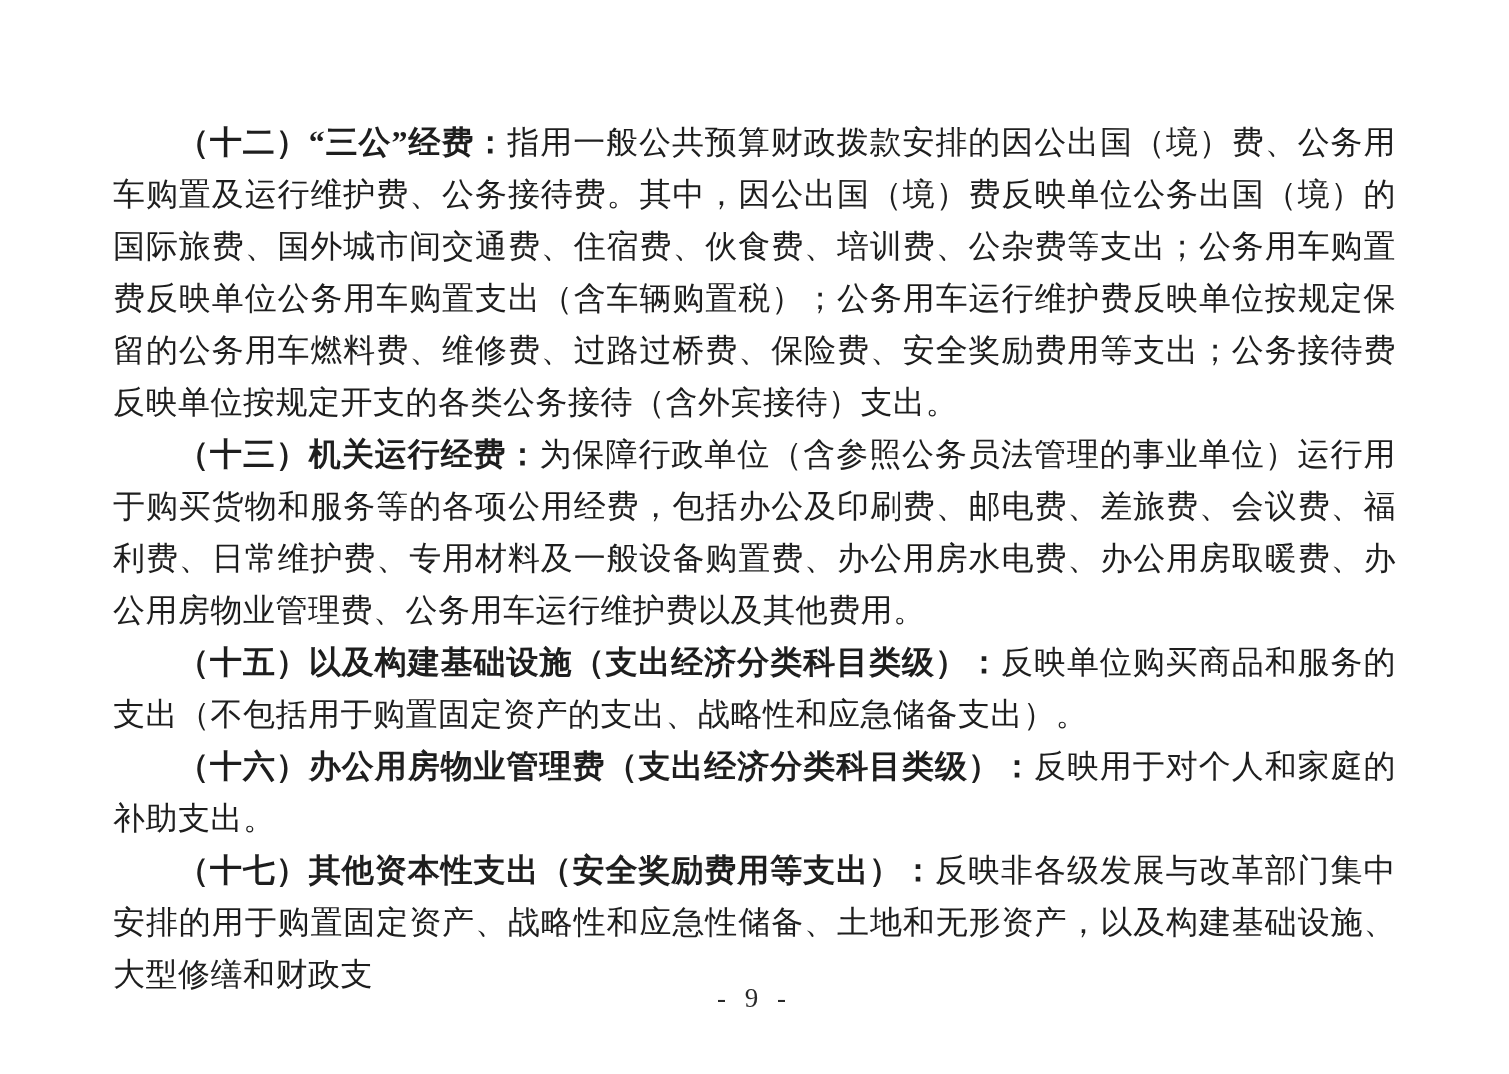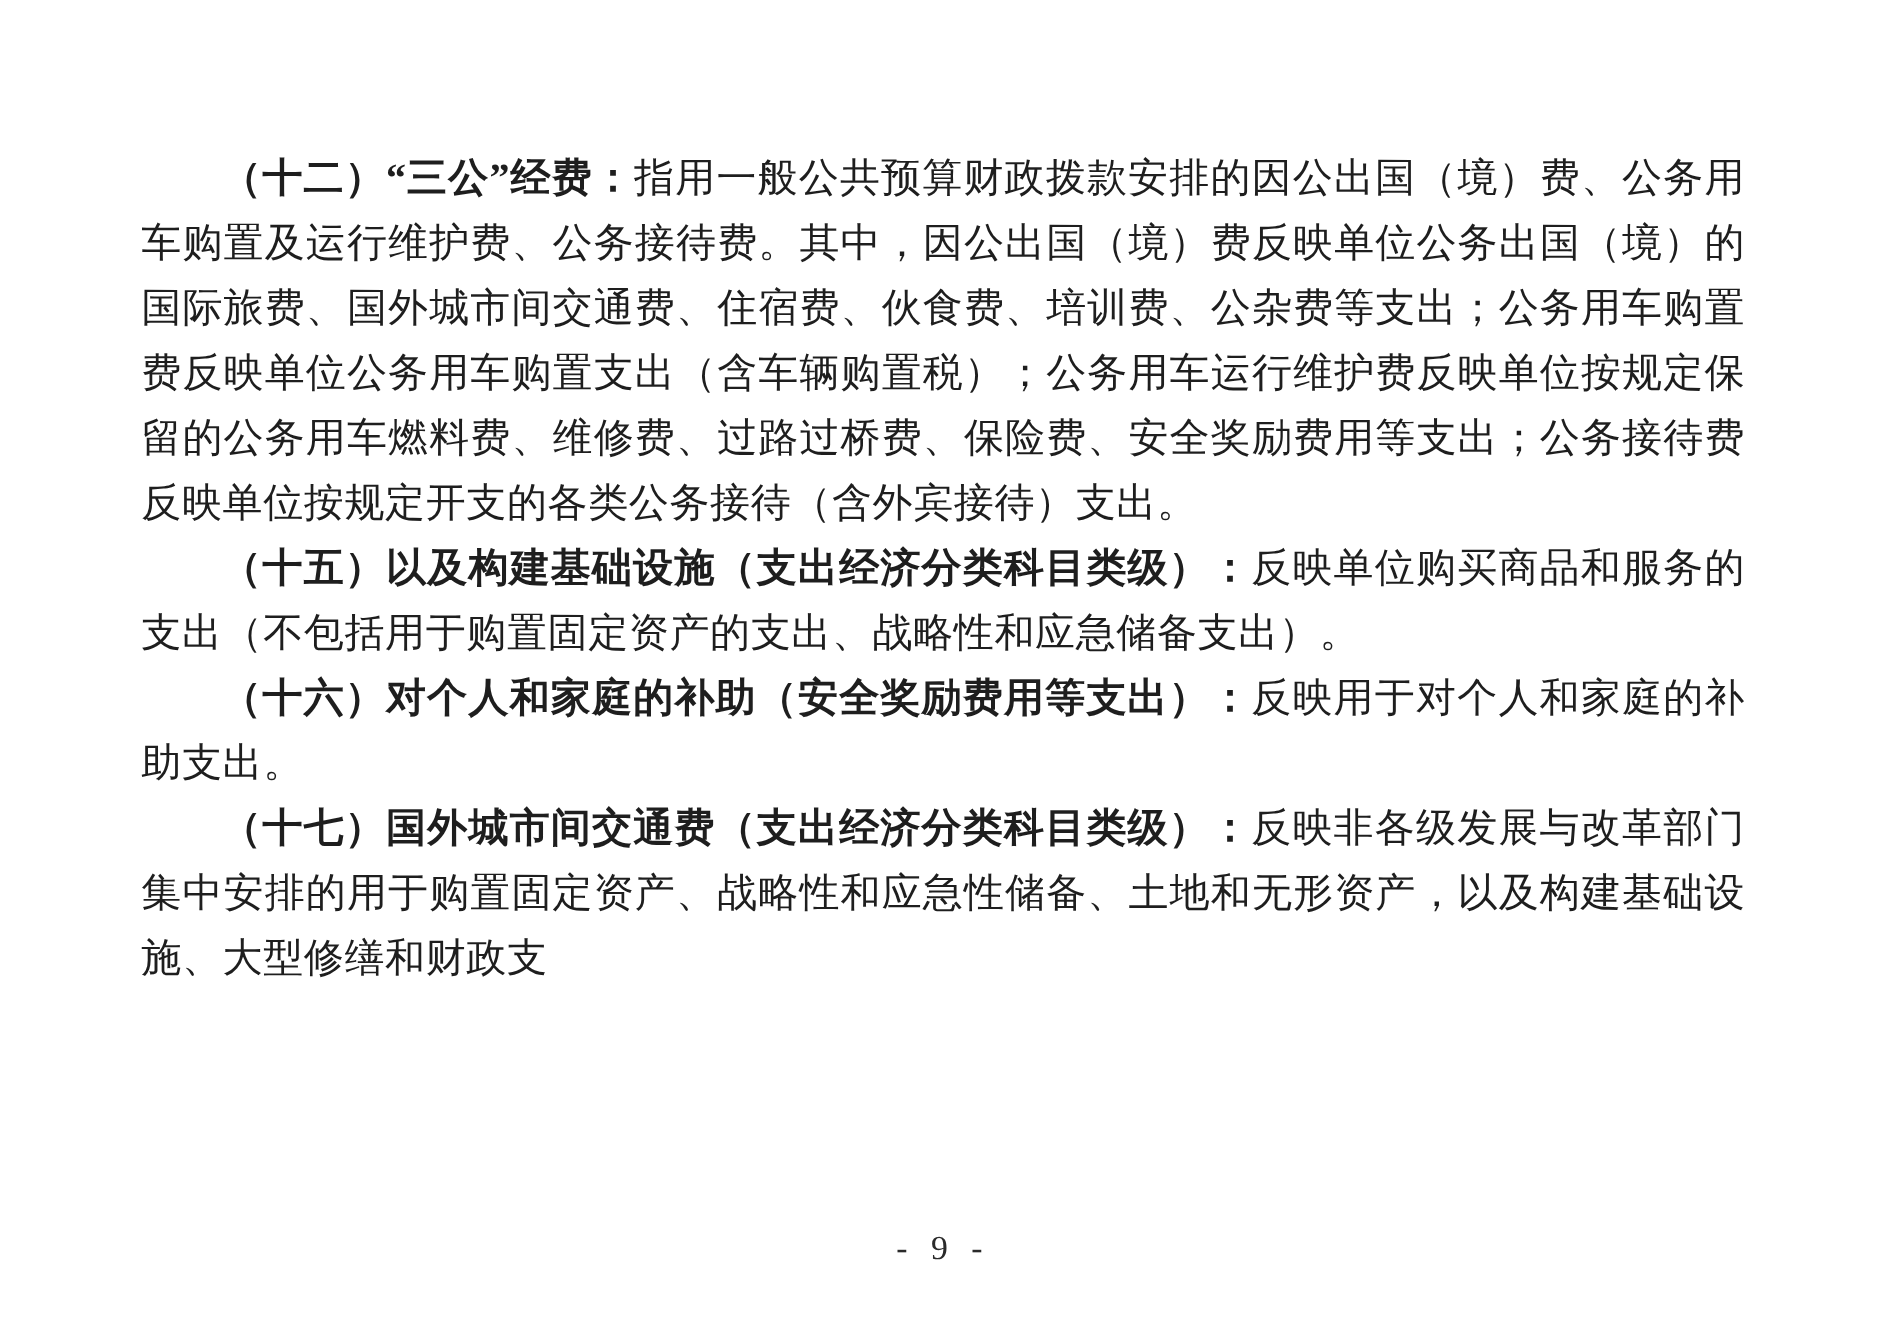--- a/index.html
+++ b/index.html
@@ -51,26 +51,27 @@
   }
 </style>
 </head>
 <body>
 
 <div class="page">
   <div class="content">
 
     <p class="para"><span class="head">（十二）“三公”经费：</span><span>指用一般公共预算财政拨款安排的因公出国（境）费、公务用车购置及运行维护费、公务接待费。其中，因公出国（境）费反映单位公务出国（境）的国际旅费、国外城市间交通费、住宿费、伙食费、培训费、公杂费等支出；公务用车购置费反映单位公务用车购置支出（含车辆购置税）；公务用车运行维护费反映单位按规定保留的公务用车燃料费、维修费、过路过桥费、保险费、安全奖励费用等支出；公务接待费反映单位按规定开支的各类公务接待（含外宾接待）支出。</span></p>
 
+    <p class="para"><span class="head">（十三）机关运行经费：</span><span>为保障行政单位（含参照公务员法管理的事业单位）运行用于购买货物和服务等的各项公用经费，包括办公及印刷费、邮电费、差旅费、会议费、福利费、日常维护费、专用材料及一般设备购置费、办公用房水电费、办公用房取暖费、办公用房物业管理费、公务用车运行维护费以及其他费用。</span></p>
 
 
     <p class="para"><span class="head">（十五）以及构建基础设施（支出经济分类科目类级）：</span><span>反映单位购买商品和服务的支出（不包括用于购置固定资产的支出、战略性和应急储备支出）。</span></p>
 
-    <p class="para"><span class="head">（十六）对个人和家庭的补助（安全奖励费用等支出）：</span><span>反映用于对个人和家庭的补助支出。</span></p>
+    <p class="para"><span class="head">（十六）办公用房物业管理费（支出经济分类科目类级）：</span><span>反映用于对个人和家庭的补助支出。</span></p>
 
-    <p class="para"><span class="head">（十七）国外城市间交通费（支出经济分类科目类级）：</span><span>反映非各级发展与改革部门集中安排的用于购置固定资产、战略性和应急性储备、土地和无形资产，以及构建基础设施、大型修缮和财政支</span></p>
+    <p class="para"><span class="head">（十七）其他资本性支出（安全奖励费用等支出）：</span><span>反映非各级发展与改革部门集中安排的用于购置固定资产、战略性和应急性储备、土地和无形资产，以及构建基础设施、大型修缮和财政支</span></p>
 
   </div>
 
   <div class="footer">
     <span>- 9 -</span>
   </div>
 </div>
 
 </body></html>

